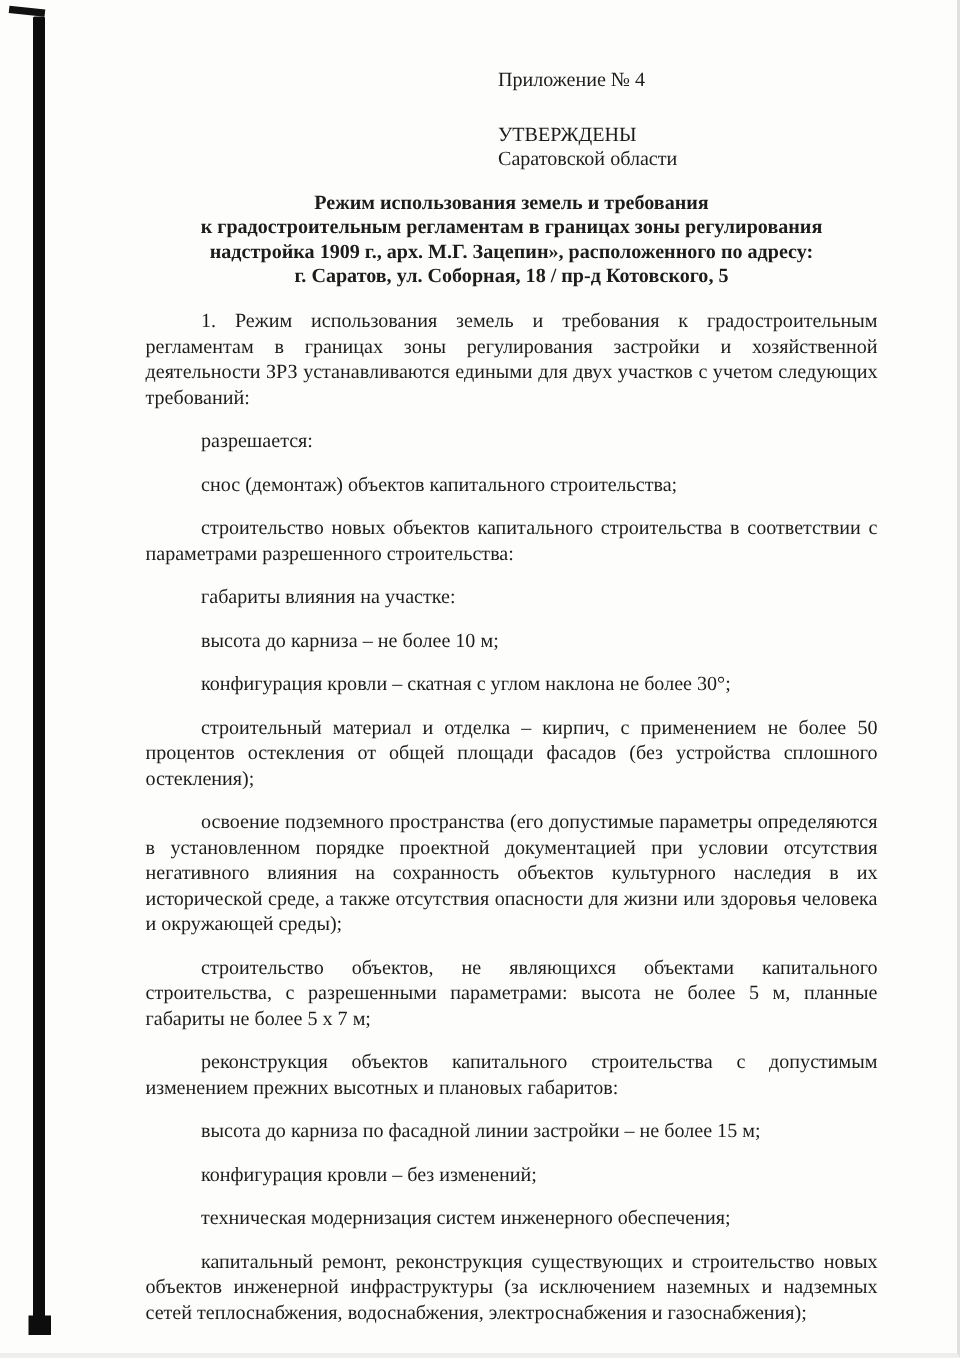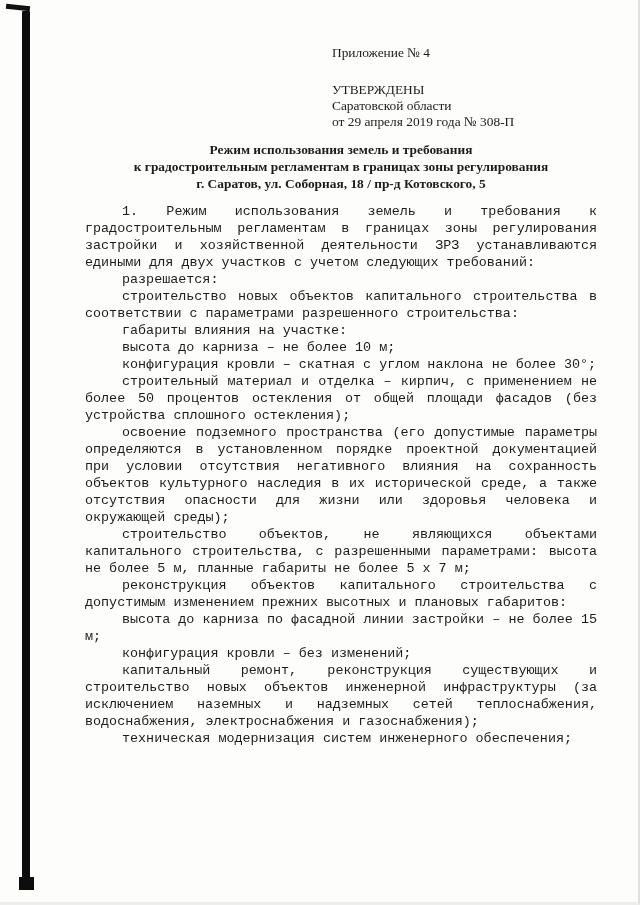--- a/index.html
+++ b/index.html
@@ -71,63 +71,63 @@
     margin: 11px 0 6px 0;
     font-family: Liberation Serif, serif;
   }
   .doc-title div {
     line-height: 16.6px;
   }
   .body-text {
     margin-top: 11px;
   }
   .body-text p {
-    margin: 0;
+    margin: 12px;
     text-indent: 37px;
     text-align: justify;
     text-align-last: left;
-    font-family: Liberation Mono, monospace;
   }
 </style>
 </head>
 <body>
 
 <div class="page">
 
   <div class="corner-mark"></div>
   <div class="left-bar"></div>
   <div class="bottom-mark"></div>
 
   <div class="content">
 
     <div class="appendix">Приложение № 4</div>
 
     <div class="approval">
       <div>УТВЕРЖДЕНЫ</div>
       <div>Саратовской области</div>
-      <div>от 29 апреля 2019 года № 308-П</div>
     </div>
 
     <div class="doc-title">
       <div>Режим использования земель и требования</div>
       <div>к градостроительным регламентам в границах зоны регулирования</div>
+      <div>надстройка 1909 г., арх. М.Г. Зацепин», расположенного по адресу:</div>
       <div>г. Саратов, ул. Соборная, 18 / пр-д Котовского, 5</div>
     </div>
 
     <div class="body-text">
       <p>1. Режим использования земель и требования к градостроительным регламентам в границах зоны регулирования застройки и хозяйственной деятельности ЗРЗ устанавливаются едиными для двух участков с учетом следующих требований:</p>
       <p>разрешается:</p>
+      <p>снос (демонтаж) объектов капитального строительства;</p>
       <p>строительство новых объектов капитального строительства в соответствии с параметрами разрешенного строительства:</p>
       <p>габариты влияния на участке:</p>
       <p>высота до карниза – не более 10 м;</p>
       <p>конфигурация кровли – скатная с углом наклона не более 30°;</p>
       <p>строительный материал и отделка – кирпич, с применением не более 50 процентов остекления от общей площади фасадов (без устройства сплошного остекления);</p>
       <p>освоение подземного пространства (его допустимые параметры определяются в установленном порядке проектной документацией при условии отсутствия негативного влияния на сохранность объектов культурного наследия в их исторической среде, а также отсутствия опасности для жизни или здоровья человека и окружающей среды);</p>
       <p>строительство объектов, не являющихся объектами капитального строительства, с разрешенными параметрами: высота не более 5 м, планные габариты не более 5 х 7 м;</p>
       <p>реконструкция объектов капитального строительства с допустимым изменением прежних высотных и плановых габаритов:</p>
       <p>высота до карниза по фасадной линии застройки – не более 15 м;</p>
       <p>конфигурация кровли – без изменений;</p>
+      <p>техническая модернизация систем инженерного обеспечения;</p>
       <p>капитальный ремонт, реконструкция существующих и строительство новых объектов инженерной инфраструктуры (за исключением наземных и надземных сетей теплоснабжения, водоснабжения, электроснабжения и газоснабжения);</p>
-      <p>техническая модернизация систем инженерного обеспечения;</p>
     </div>
 
   </div>
 </div>
 
 </body></html>

